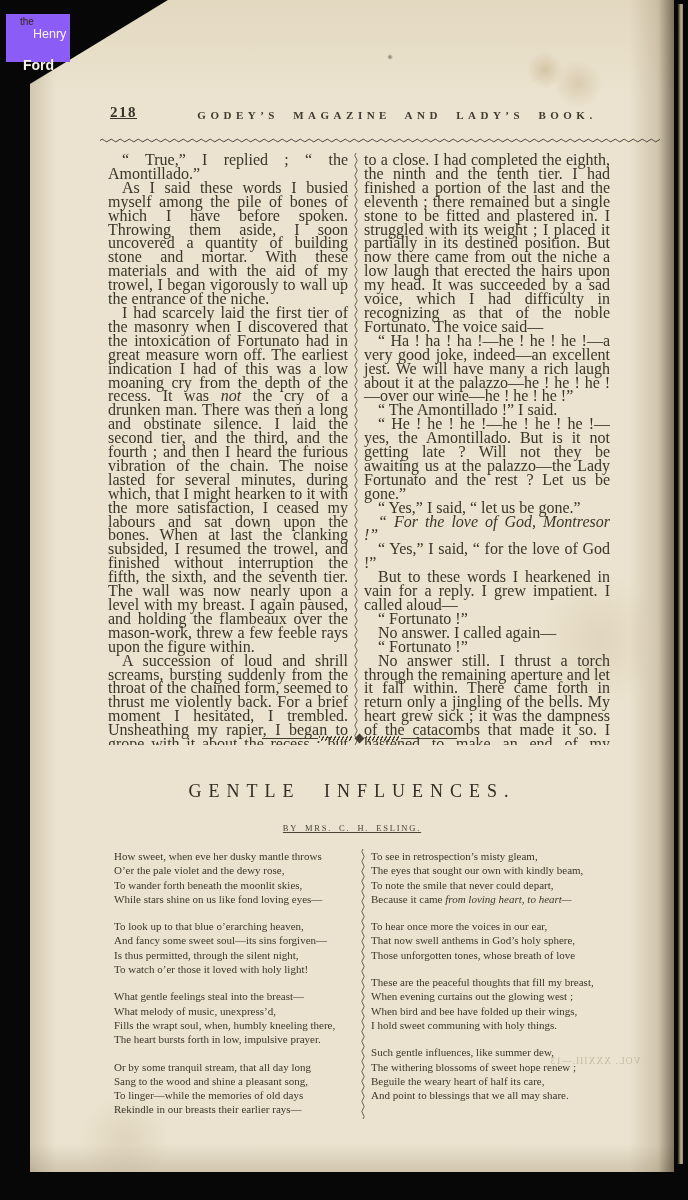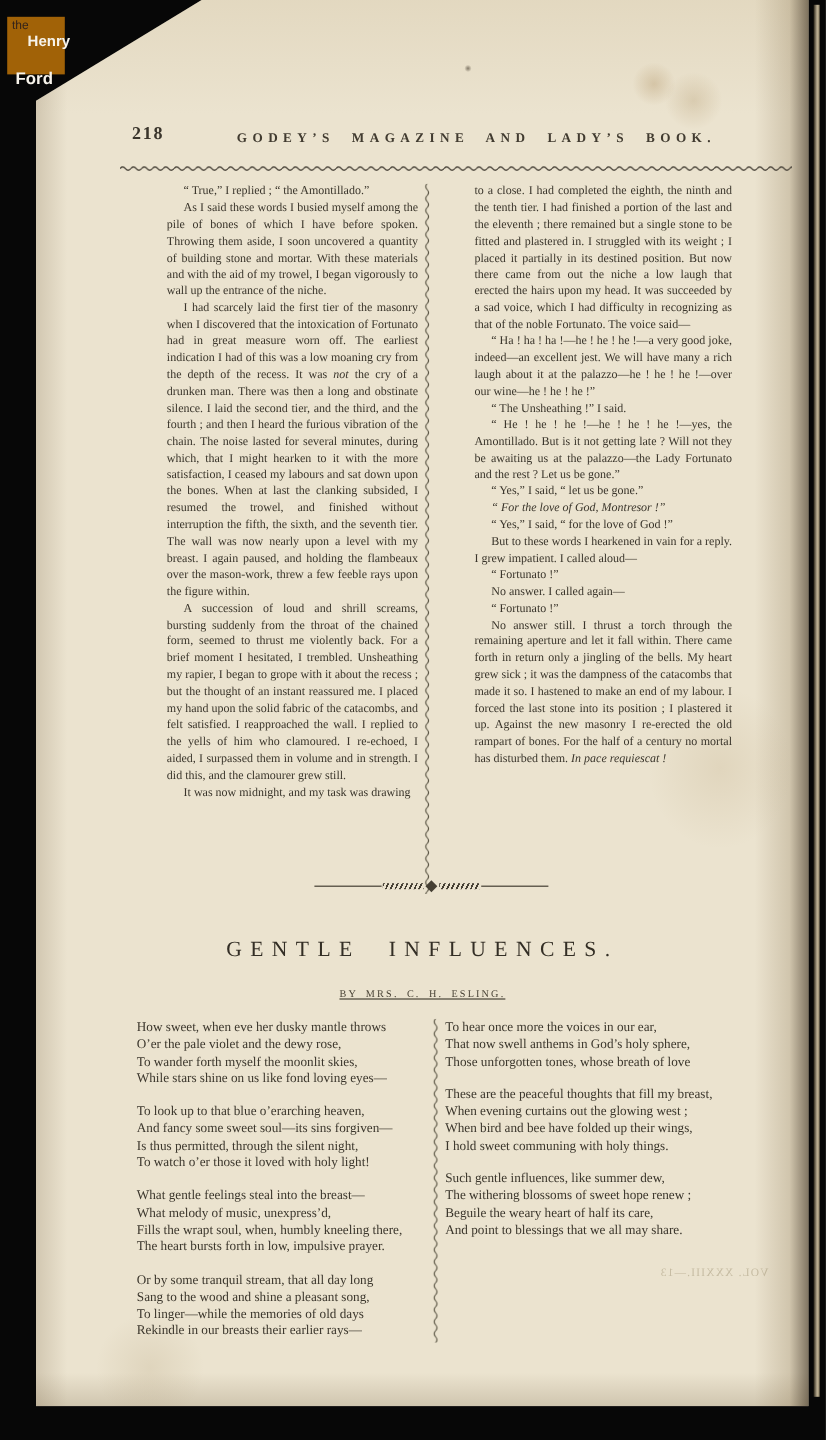--- a/index.html
+++ b/index.html
@@ -17,33 +17,33 @@
           linear-gradient(to right, transparent 93%, rgba(140,120,85,.28) 97.5%, rgba(55,42,24,.6) 100%),
           linear-gradient(to bottom, rgba(208,192,158,.3), transparent 95px),
           linear-gradient(to top, rgba(110,92,60,.22), transparent 28px),
           #ebe3cf;
         clip-path:polygon(138px 0, 100% 0, 100% 100%, 0 100%, 0 84px);
         color:#3a352b;}
   
   .sliver{position:absolute;left:678px;top:4px;width:5px;height:1160px;
           background:linear-gradient(to right,#2a2418,#bfb296 60%,#8f8366);}
   
-  .logo{position:absolute;left:6px;top:14px;width:48px;height:48px;background:#a16207;
-        font-family:"Liberation Sans", sans-serif;line-height:1;padding:3px 0 0 4px;box-sizing:border-box;}
+  .logo{position:absolute;left:6px;top:14px;width:64px;height:48px;background:#8b5cf6;
+        font-family:"Liberation Sans", sans-serif;line-height:1;padding:3px 0 0 14px;box-sizing:border-box;}
   .logo .the{font-size:10px;color:#33231a;letter-spacing:0;}
-  .logo .l1{font-size:12.5px;font-weight:bold;color:#f7f3ea;margin:1px 16px 0 13px;}
+  .logo .l1{font-size:12.5px;font-weight:normal;color:#f7f3ea;margin:1px 16px 0 13px;}
   .logo .l2{font-size:14px;font-weight:bold;color:#f7f3ea;margin:17px 0 0 3px;}
   
-  .pagenum{position:absolute;left:80px;top:104px;font-size:15px;font-weight:bold;letter-spacing:1.5px;color:#3a352c;}
+  .pagenum{position:absolute;left:80px;top:104px;font-size:15px;font-weight:bold;letter-spacing:1.5px;color:#3a352c;text-decoration:underline;}
   .masthead{position:absolute;left:0;top:109px;width:100%;text-align:center;
             font-size:11px;font-weight:bold;letter-spacing:4.5px;word-spacing:7px;color:#413b30;padding-left:45px;}
   .hrule{position:absolute;left:70px;top:137px;}
   
   .story{position:absolute;left:78px;top:153px;width:502px;height:592px;display:flex;overflow:hidden;}
-  .scol{font-size:10px;line-height:13.9px;text-align:justify;color:#3a352b;margin-left:31px;}
+  .scol{font-size:16px;line-height:13.9px;text-align:justify;color:#3a352b;}
   .scol p{margin:0;text-indent:14px;}
   .scol-left{width:240px;}
   .scol-right{width:246px;}
   .scol-right p:first-child{text-indent:0;}
   .vdiv{width:16px;display:flex;justify-content:center;flex-shrink:0;}
   
   .ornament{position:absolute;left:78px;top:735px;width:502px;display:flex;align-items:center;justify-content:center;}
   .orn-line{width:56px;height:1.5px;background:#453f33;}
   .orn-hatch{width:34px;height:5px;margin:0 1px;
              background:repeating-linear-gradient(115deg,#453f33 0 1.4px,transparent 1.4px 3.6px);}
@@ -96,21 +96,21 @@
             <pattern id="vw1" width="6" height="10" patternUnits="userSpaceOnUse">
               <path d="M3 0 Q0.6 2.5 3 5 Q5.4 7.5 3 10" fill="none" stroke="#55503f" stroke-width="0.9"></path>
             </pattern>
           </defs>
           <rect width="6" height="592" fill="url(#vw1)"></rect>
         </svg>
       </div>
       <div class="scol scol-right">
           <p>to a close. I had completed the eighth, the ninth and the tenth tier. I had finished a portion of the last and the eleventh ; there remained but a single stone to be fitted and plastered in. I struggled with its weight ; I placed it partially in its destined position. But now there came from out the niche a low laugh that erected the hairs upon my head. It was succeeded by a sad voice, which I had difficulty in recognizing as that of the noble Fortunato. The voice said—</p>
           <p>“ Ha ! ha ! ha !—he ! he ! he !—a very good joke, indeed—an excellent jest. We will have many a rich laugh about it at the palazzo—he ! he ! he !—over our wine—he ! he ! he !”</p>
-          <p>“ The Unsheathing !” I said.</p>
+          <p>“ The Amontillado !” I said.</p>
           <p>“ He ! he ! he !—he ! he ! he !—yes, the Amontillado. But is it not getting late ? Will not they be awaiting us at the palazzo—the Lady Fortunato and the rest ? Let us be gone.”</p>
           <p>“ Yes,” I said, “ let us be gone.”</p>
           <p><i>“ For the love of God, Montresor !”</i></p>
           <p>“ Yes,” I said, “ for the love of God !”</p>
           <p>But to these words I hearkened in vain for a reply. I grew impatient. I called aloud—</p>
           <p>“ Fortunato !”</p>
           <p>No answer. I called again—</p>
           <p>“ Fortunato !”</p>
           <p>No answer still. I thrust a torch through the remaining aperture and let it fall within. There came forth in return only a jingling of the bells. My heart grew sick ; it was the dampness of the catacombs that made it so. I hastened to make an end of my labour. I forced the last stone into its position ; I plastered it up. Against the new masonry I re-erected the old rampart of bones. For the half of a century no mortal has disturbed them. <i>In pace requiescat !</i></p>
         </div>
@@ -125,21 +125,21 @@
     </div>
 
     <div class="poem-title">GENTLE INFLUENCES.</div>
     <div class="poem-byline">BY MRS. C. H. ESLING.</div>
 
     <div class="poem">
       <div class="pcol pcol-left">
           <div class="stanza">
             <div class="pline">How sweet, when eve her dusky mantle throws</div>
             <div class="pline">O’er the pale violet and the dewy rose,</div>
-            <div class="pline">To wander forth myself the moonlit skies,</div>
+            <div class="pline">To wander forth beneath the moonlit skies,</div>
             <div class="pline">While stars shine on us like fond loving eyes—</div>
           </div>
           <div class="stanza">
             <div class="pline">To look up to that blue o’erarching heaven,</div>
             <div class="pline">And fancy some sweet soul—its sins forgiven—</div>
             <div class="pline">Is thus permitted, through the silent night,</div>
             <div class="pline">To watch o’er those it loved with holy light!</div>
           </div>
           <div class="stanza">
             <div class="pline">What gentle feelings steal into the breast—</div>
@@ -159,20 +159,26 @@
           <defs>
             <pattern id="vw2" width="6" height="10" patternUnits="userSpaceOnUse">
               <path d="M3 0 Q0.6 2.5 3 5 Q5.4 7.5 3 10" fill="none" stroke="#55503f" stroke-width="0.9"></path>
             </pattern>
           </defs>
           <rect width="6" height="270" fill="url(#vw2)"></rect>
         </svg>
       </div>
       <div class="pcol pcol-right">
           <div class="stanza">
+            <div class="pline">To see in retrospection’s misty gleam,</div>
+            <div class="pline">The eyes that sought our own with kindly beam,</div>
+            <div class="pline">To note the smile that never could depart,</div>
+            <div class="pline">Because it came <i>from loving heart, to heart—</i></div>
+          </div>
+          <div class="stanza">
             <div class="pline">To hear once more the voices in our ear,</div>
             <div class="pline">That now swell anthems in God’s holy sphere,</div>
             <div class="pline">Those unforgotten tones, whose breath of love</div>
           </div>
           <div class="stanza">
             <div class="pline">These are the peaceful thoughts that fill my breast,</div>
             <div class="pline">When evening curtains out the glowing west ;</div>
             <div class="pline">When bird and bee have folded up their wings,</div>
             <div class="pline">I hold sweet communing with holy things.</div>
           </div>

